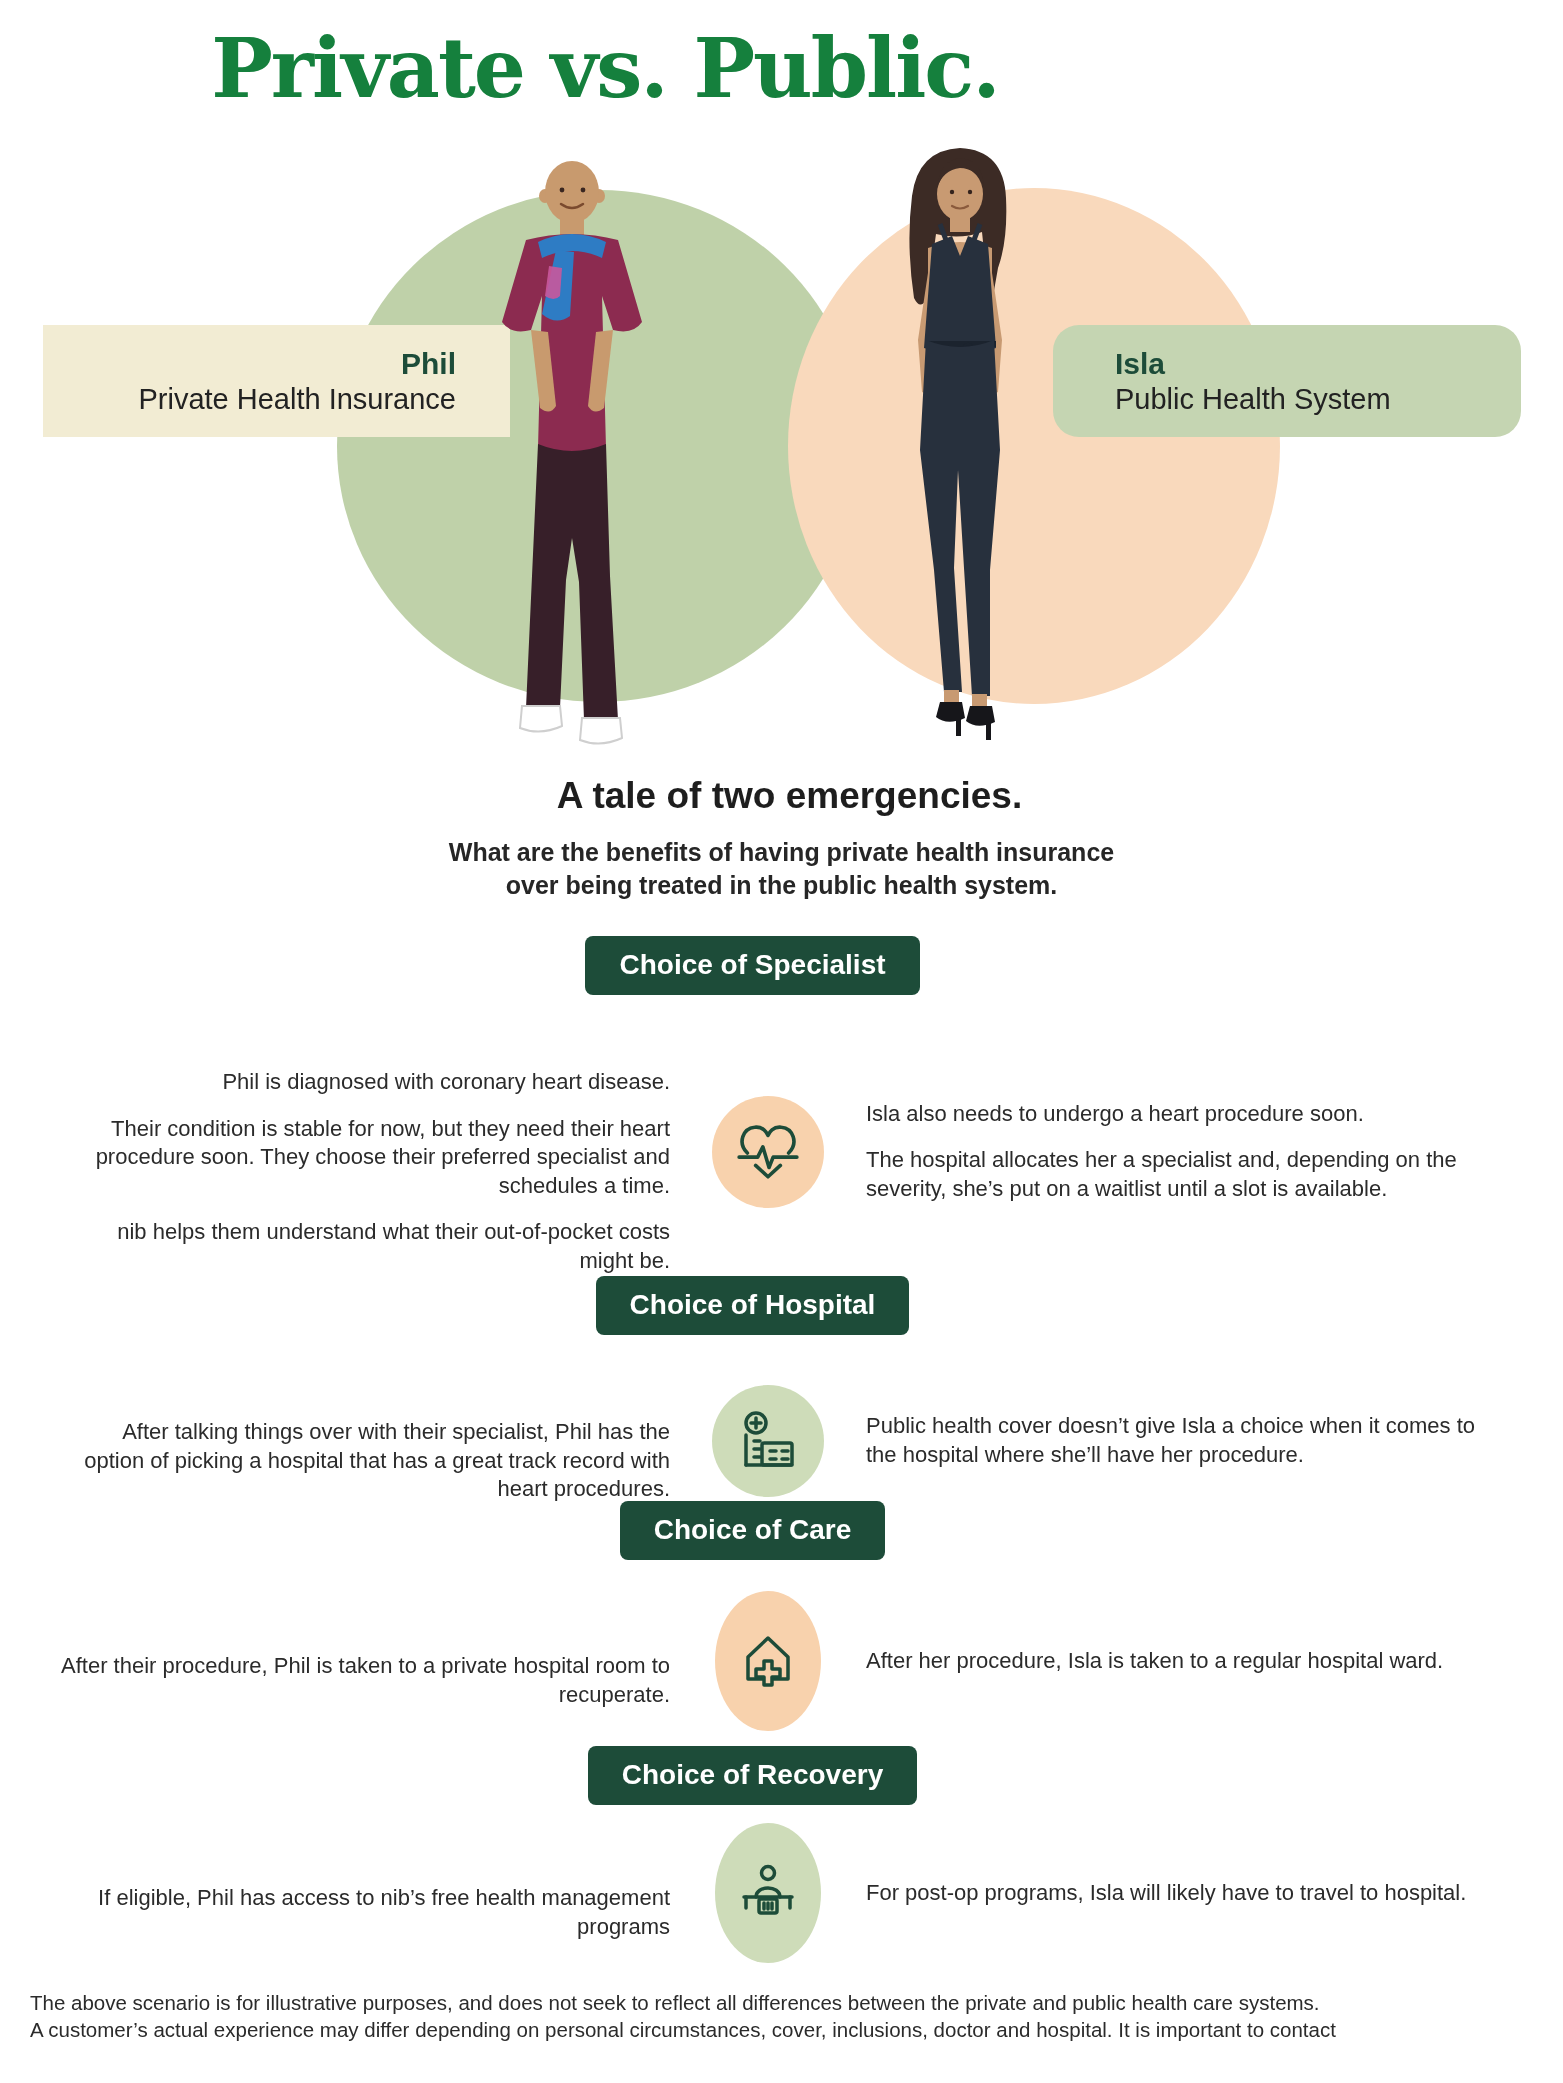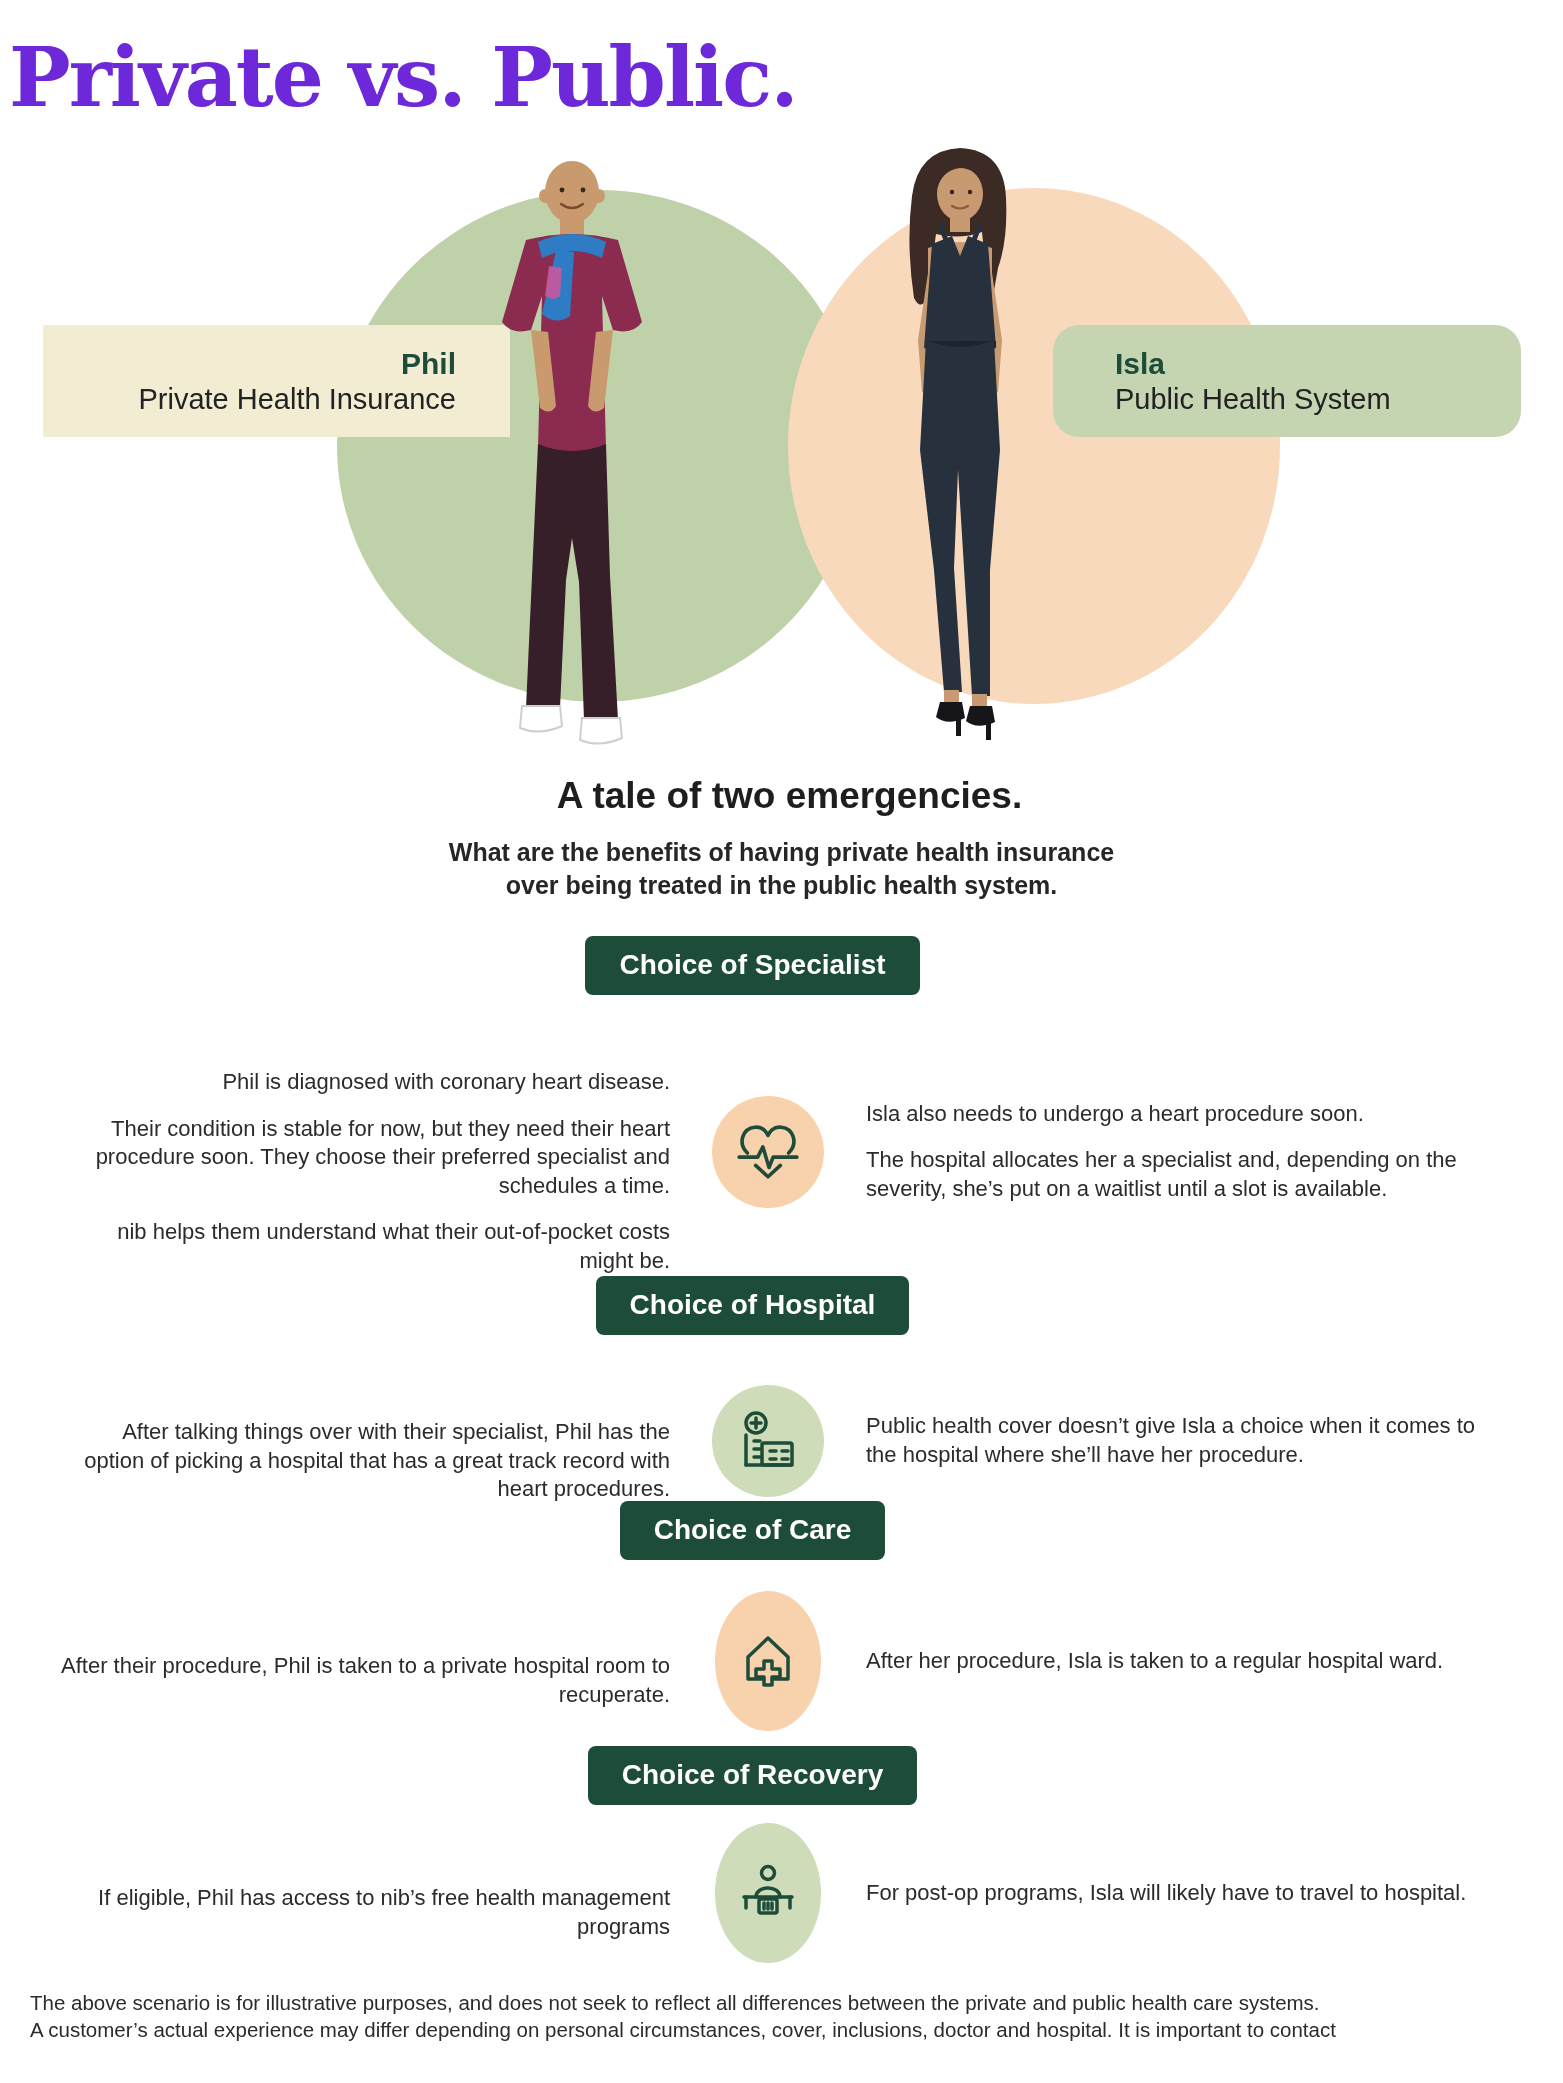--- a/index.html
+++ b/index.html
@@ -1,20 +1,20 @@
 <!DOCTYPE html>
 <html><head>
 <meta charset="utf-8">
 <style>
   html,body{margin:0;padding:0;background:#ffffff;}
   body{font-family:"Liberation Sans", sans-serif;}
   .page{position:relative;width:1563px;height:2083px;background:#fff;overflow:hidden;}
 
-  .title{position:absolute;top:20px;left:0;width:1210px;margin:9px;text-align:left;
-    font-family:"DejaVu Serif", serif;font-weight:bold;font-size:82px;color:#6d28d9;letter-spacing:-2px;}
+  .title{position:absolute;top:20px;left:0;width:1210px;margin:0;text-align:center;
+    font-family:"DejaVu Serif", serif;font-weight:bold;font-size:82px;color:#15803d;letter-spacing:-2px;}
 
   .circle{position:absolute;border-radius:50%;z-index:1;}
   .circle-green{left:337px;top:190px;width:524px;height:512px;background:#bfd1a9;}
   .circle-peach{left:788px;top:188px;width:492px;height:516px;background:#f9d9bc;}
 
   .band{position:absolute;top:325px;height:112px;display:flex;flex-direction:column;justify-content:center;
     box-sizing:border-box;z-index:2;}
   .band-left{left:43px;width:467px;background:#f2ecd3;align-items:flex-end;padding-right:54px;}
   .band-right{left:1053px;width:468px;background:#c5d5b2;align-items:flex-start;padding-left:62px;border-radius:26px;}
   .band-name{font-size:30px;font-weight:bold;color:#1d4c39;line-height:1.2;}

